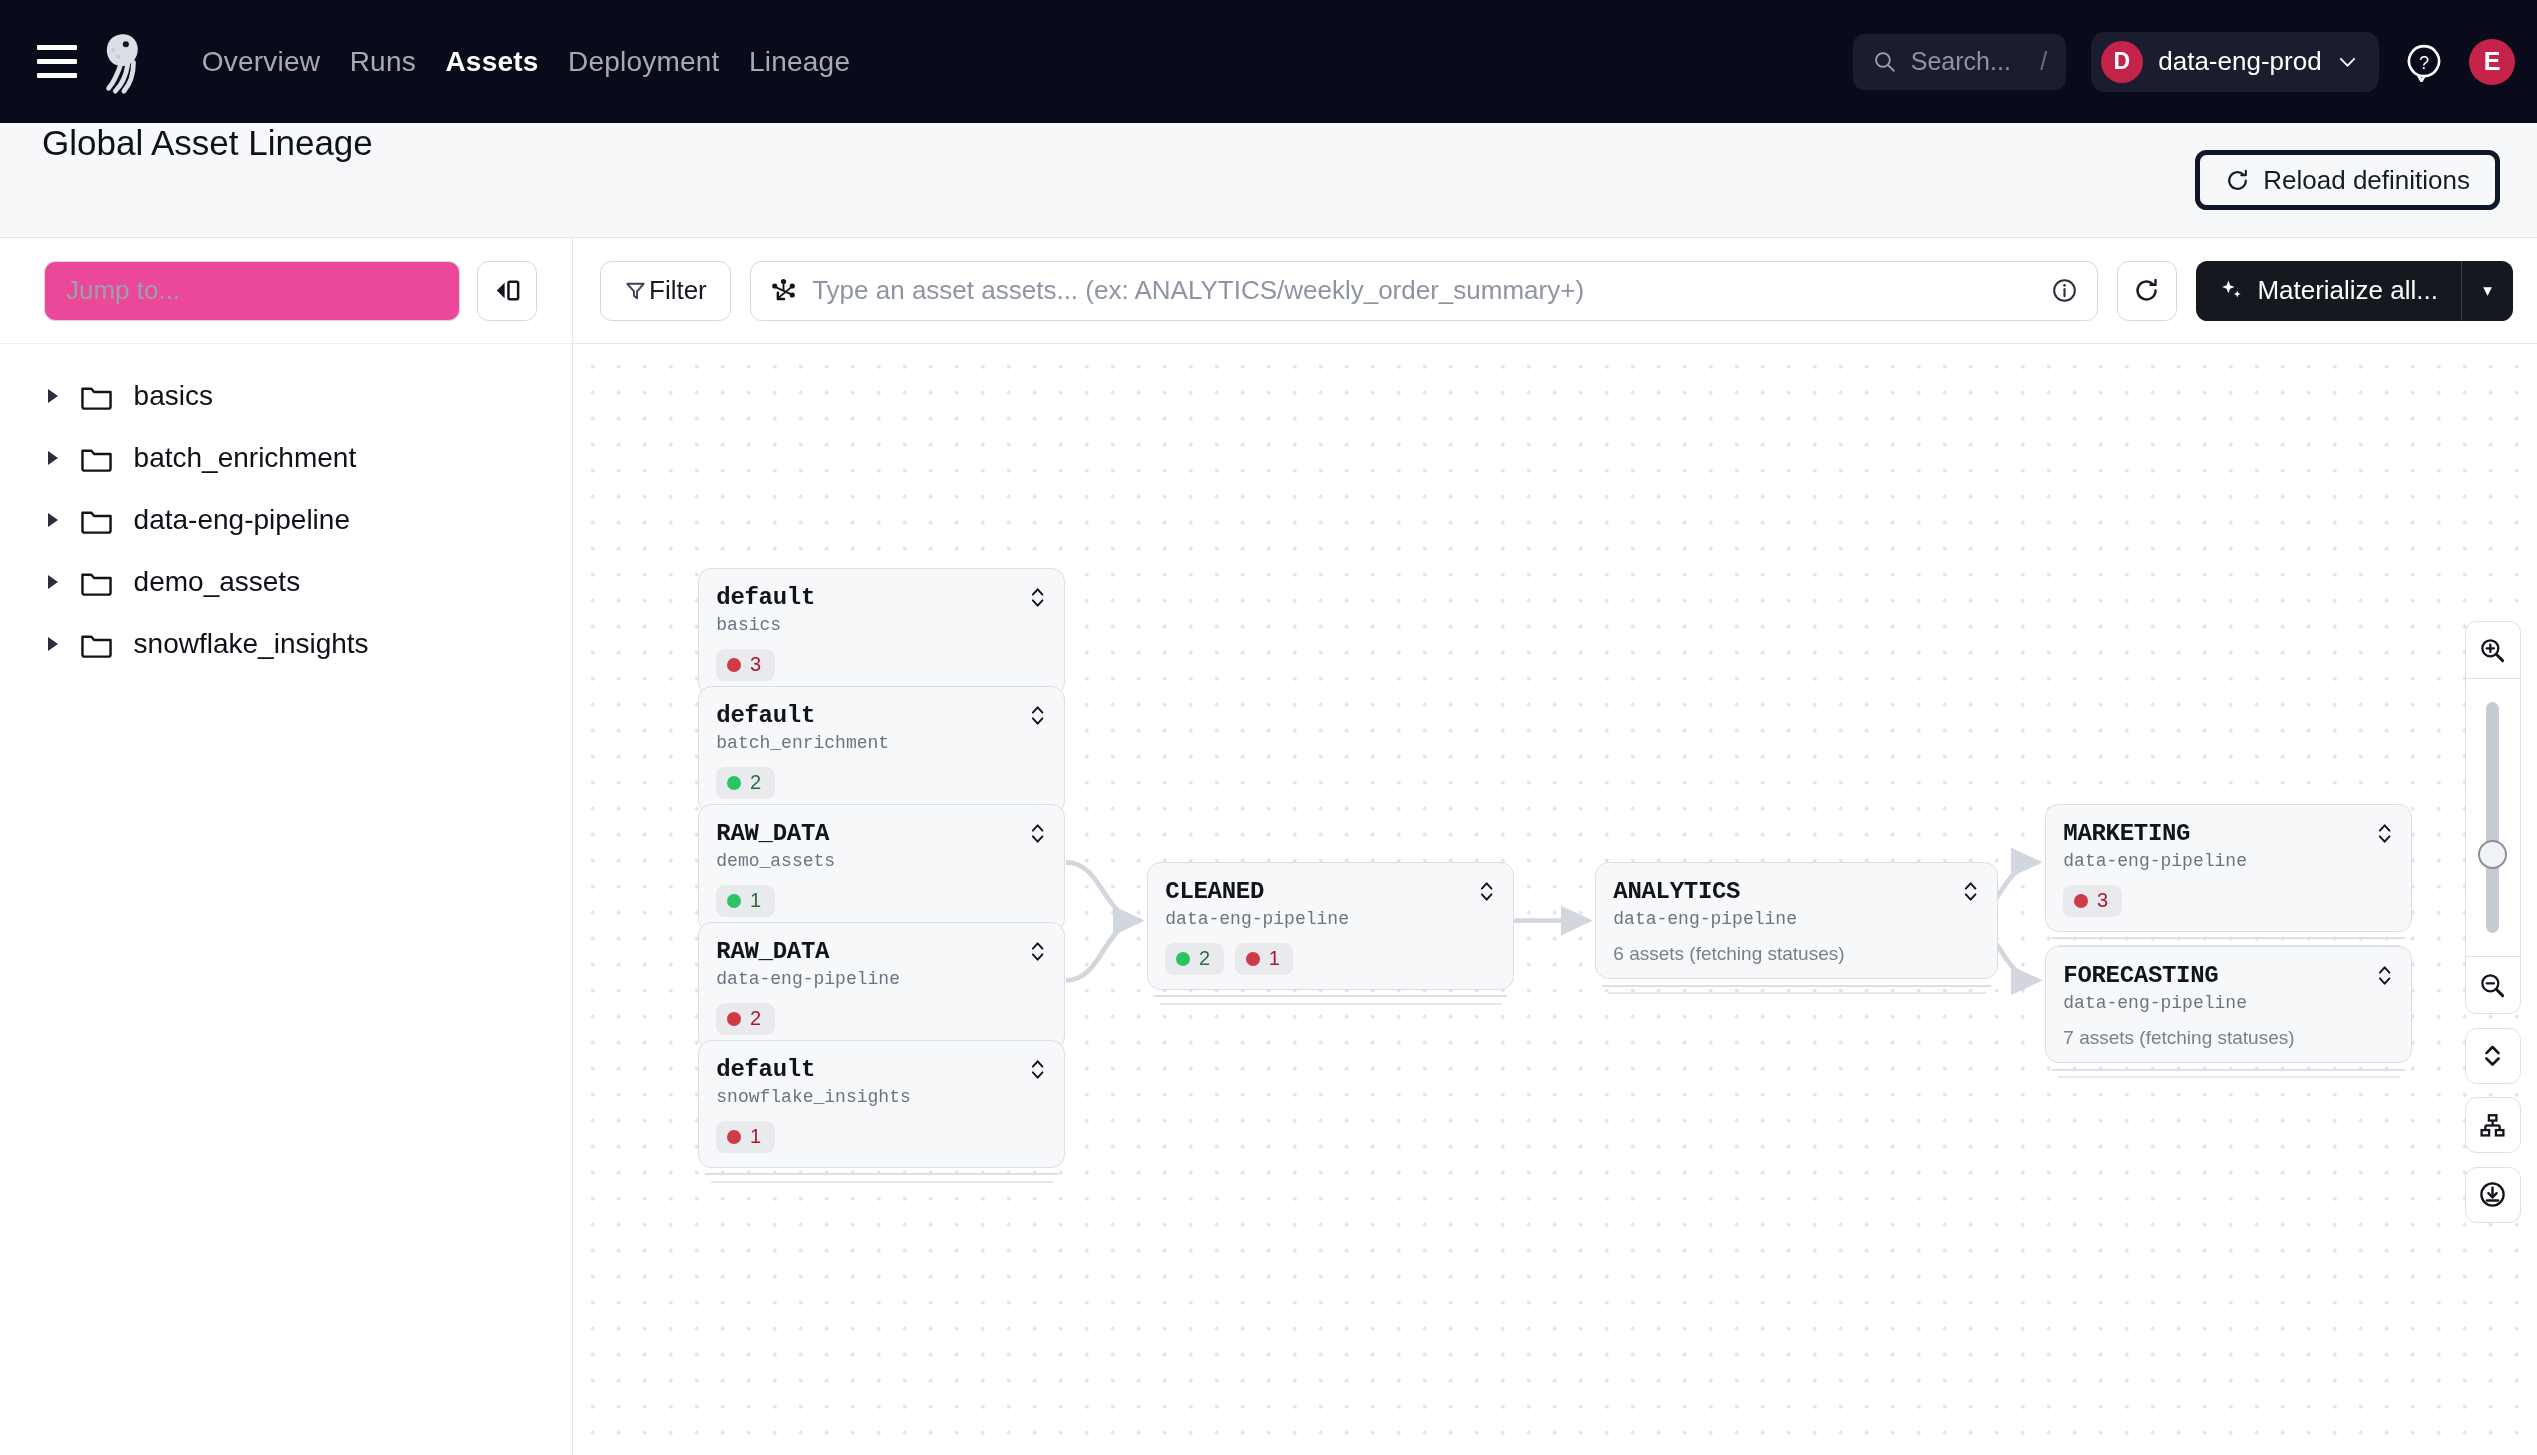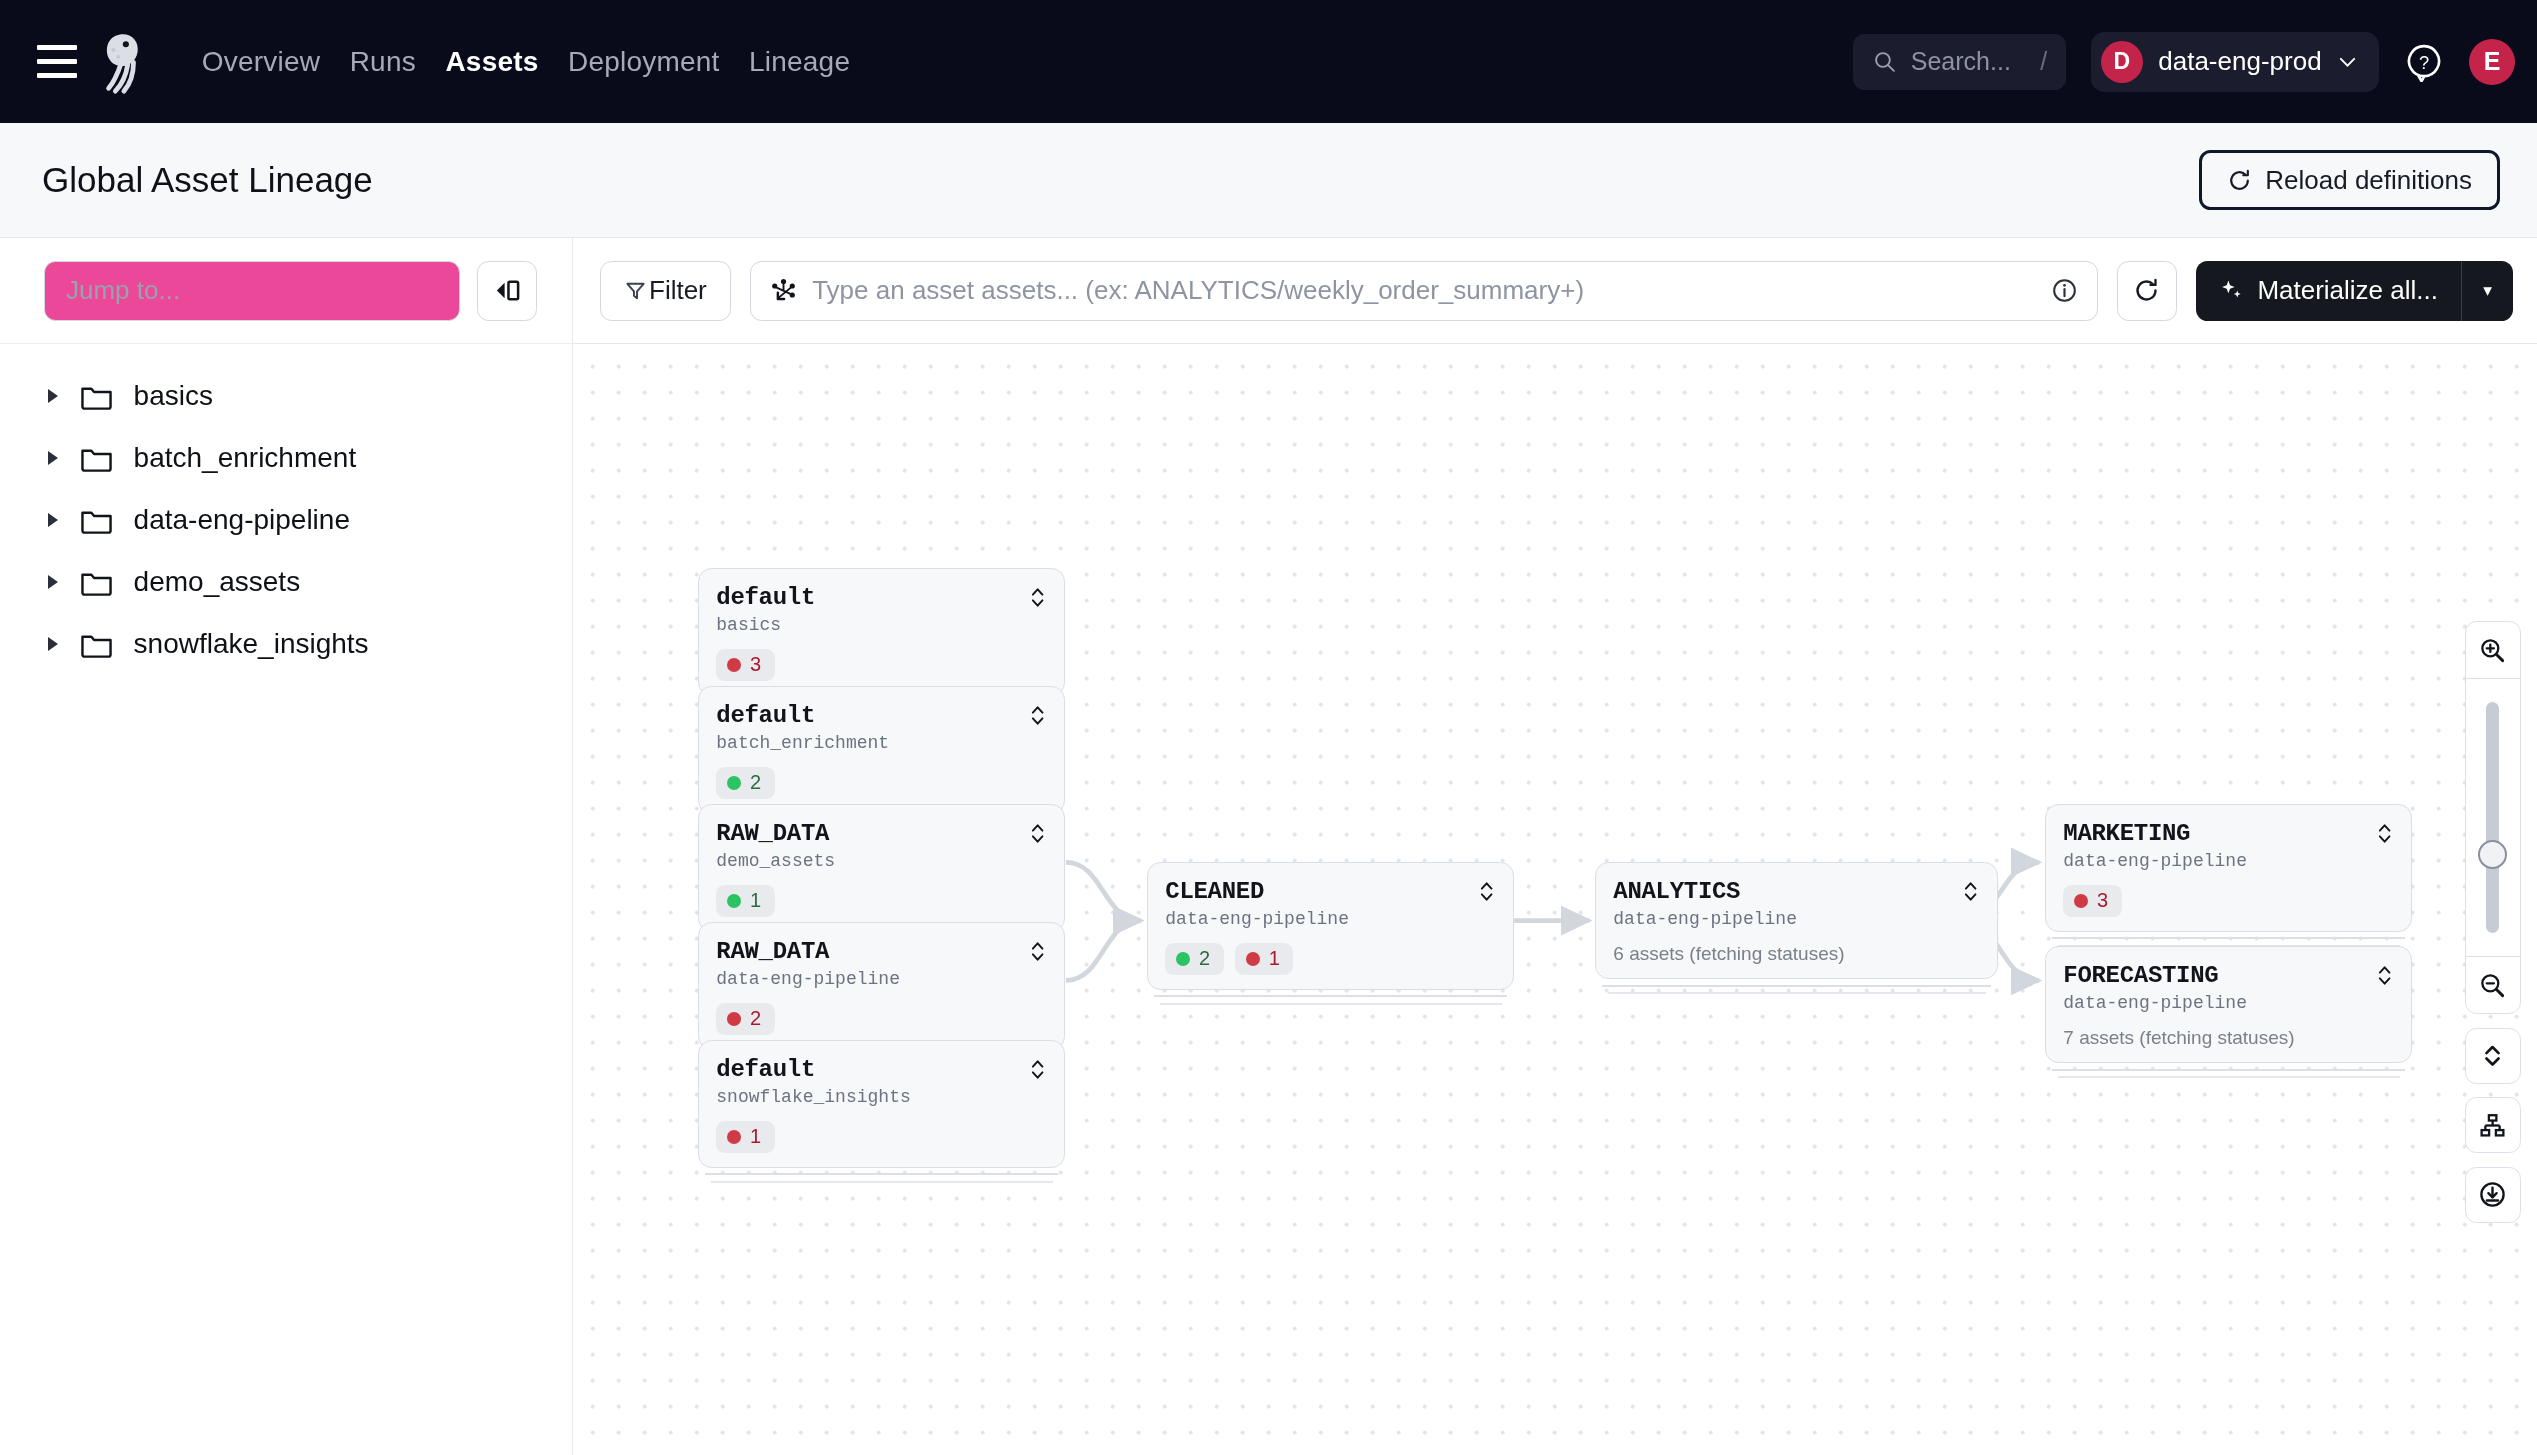--- a/index.html
+++ b/index.html
@@ -63,27 +63,27 @@
   .user-avatar {
     width: 46px; height: 46px; border-radius: 50%; background: #C4244A;
     color: #fff; font-size: 25px; font-weight: bold;
     display:flex; align-items:center; justify-content:center; cursor:pointer;
   }
 
   
   #pageheader {
     height: 115px; background: #F7F8FA;
     border-bottom: 1px solid #E6E8EC;
-    display: flex; align-items: center; padding: 0 42px;
+    display: flex; align-items: flex-start; padding: 0 42px;
     position: relative;
   }
   #pagetitle { font-size: 35px; color: #0E1117; font-weight: normal; }
   .reload-btn {
     position: absolute; right: 38px; top: 50%; transform: translateY(-50%);
-    height: 60px; border: 3px solid #0f172a; border-radius: 11.5px;
+    height: 60px; border: 5px solid #0f172a; border-radius: 11.5px;
     background: #F7F8FA; color: #171B26; font-size: 26px;
     display:flex; align-items:center; gap: 13.5px; padding: 0 25px; cursor: pointer;
   }
 
   
   #body { display: flex; height: calc(1455px - 123px - 115px); }
 
   
   #sidebar {
     width: 573px; background: #ffffff;

